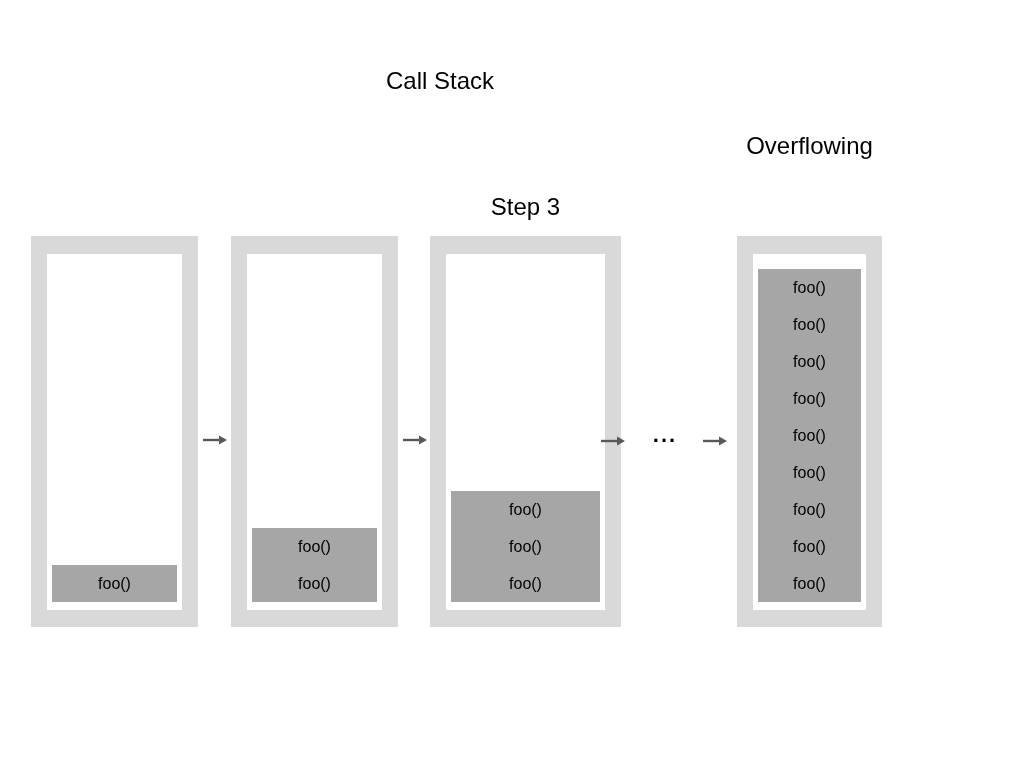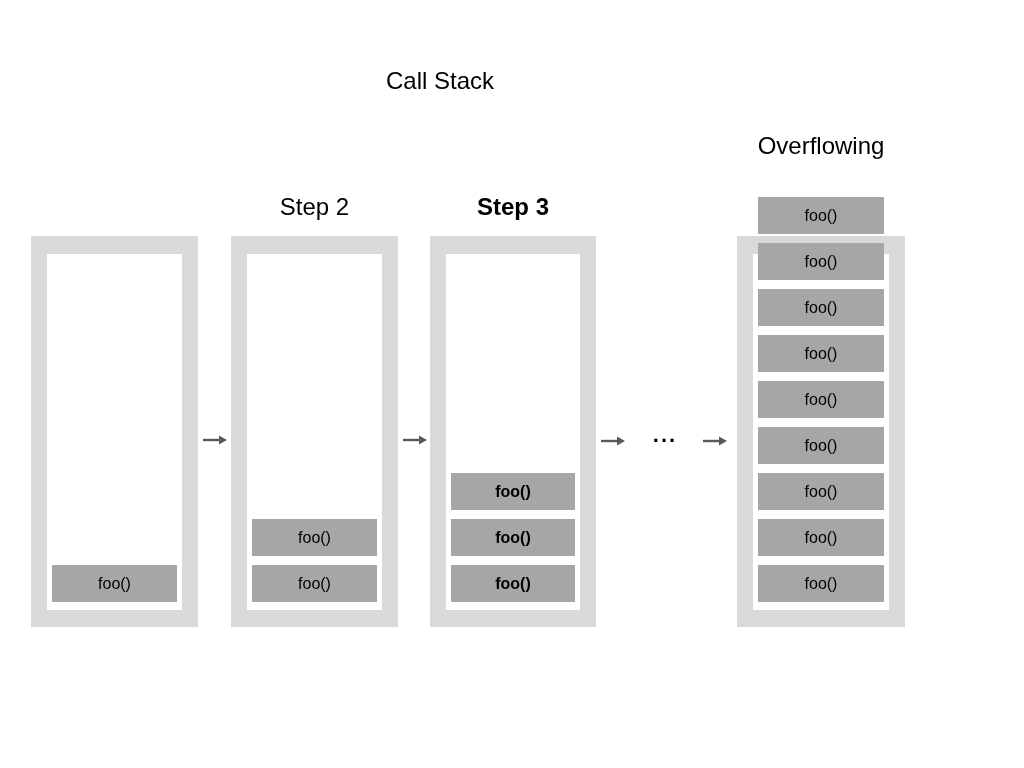--- a/index.html
+++ b/index.html
@@ -59,21 +59,20 @@
     bottom: 17px;
     background: var(--frame-inner, #ffffff);
   }
   .block-stack {
     position: absolute;
     left: 21px;
     right: 21px;
     bottom: 166px; 
     display: flex;
     flex-direction: column;
-    gap: 9px;
   }
   .block {
     height: 37px;
     background: var(--block-fill, #a6a6a6);
     display: flex;
     align-items: center;
     justify-content: center;
     font-size: 16px;
     color: var(--text, #000000);
   }
@@ -105,43 +104,42 @@
   <div class="column" style="left:31px; width:167px;">
     <div class="frame">
       <div class="frame-inner"></div>
     </div>
     <div class="block-stack">
         <div class="block">foo()</div>
       </div>
   </div>
 
   <div class="column" style="left:231px; width:167px;">
-    <div class="step-label">Step 2</div>
     <div class="frame">
       <div class="frame-inner"></div>
     </div>
     <div class="block-stack">
         <div class="block">foo()</div>
         <div class="block">foo()</div>
       </div>
   </div>
 
-  <div class="column" style="left:430px; width:166px;font-weight:bold;">
+  <div class="column" style="left:430px; width:191px;">
     <div class="step-label">Step 3</div>
     <div class="frame">
       <div class="frame-inner"></div>
     </div>
     <div class="block-stack">
         <div class="block">foo()</div>
         <div class="block">foo()</div>
         <div class="block">foo()</div>
       </div>
   </div>
 
-  <div class="column" style="left:737px; width:168px;border-radius:9px;">
+  <div class="column" style="left:737px; width:145px;border-radius:9px;">
     <div class="step-label high">Overflowing</div>
     <div class="frame">
       <div class="frame-inner"></div>
     </div>
     <div class="block-stack">
         <div class="block">foo()</div>
         <div class="block">foo()</div>
         <div class="block">foo()</div>
         <div class="block">foo()</div>
         <div class="block">foo()</div>

